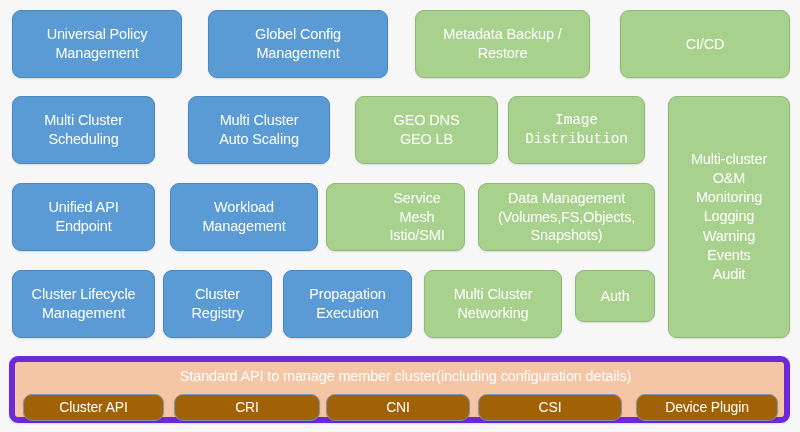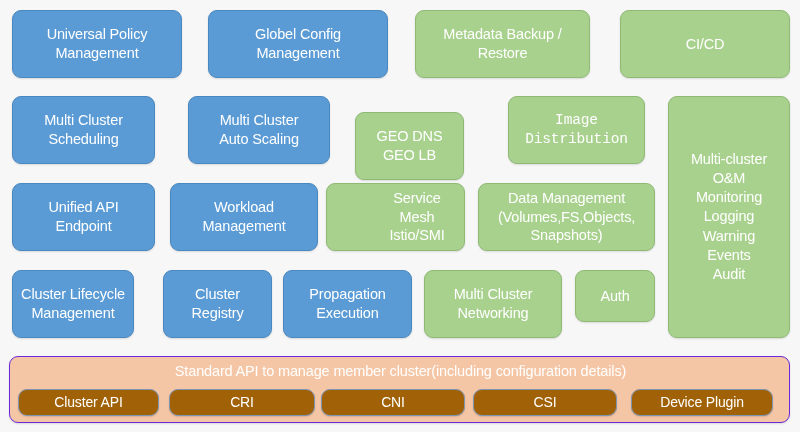--- a/index.html
+++ b/index.html
@@ -57,21 +57,21 @@
     white-space: pre-line;
   }
   .api-band {
     position: absolute;
     left: 9px;
     top: 356px;
     width: 781px;
     height: 67px;
     box-sizing: border-box;
     background: #f5c6a5;
-    border: 1px solid #6d28d9;
+    border: 6px solid #6d28d9;
     border-radius: 9px;
     box-shadow: 0 1px 2px rgba(0,0,0,0.12);
   }
   .api-title {
     position: absolute;
     left: 0;
     top: 6px;
     width: 781px;
     text-align: center;
     color: #ffffff;
@@ -105,21 +105,21 @@
         <span class="txt">CI/CD</span>
       </div>
       <div class="node node-blue" style="left: 12px; top: 96px; width: 143px; height: 68px;">
         <span class="txt">Multi Cluster
 Scheduling</span>
       </div>
       <div class="node node-blue" style="left: 188px; top: 96px; width: 142px; height: 68px;">
         <span class="txt">Multi Cluster
 Auto Scaling</span>
       </div>
-      <div class="node node-green" style="left: 355px; top: 96px; width: 109px; height: 68px; margin-top: 16px;">
+      <div class="node node-green" style="left: 355px; top: 96px; width: 143px; height: 68px;">
         <span class="txt">GEO DNS
 GEO LB</span>
       </div>
       <div class="node node-green" style="left: 508px; top: 96px; width: 137px; height: 68px; font-family: Liberation Mono, monospace;">
         <span class="txt">Image
 Distribution</span>
       </div>
       <div class="node node-blue" style="left: 12px; top: 183px; width: 143px; height: 68px;">
         <span class="txt">Unified API
 Endpoint</span>
@@ -130,21 +130,21 @@
       </div>
       <div class="node node-green" style="left: 326px; top: 183px; width: 139px; height: 68px; padding-left: 48px;">
         <span class="txt">Service Mesh
 Istio/SMI</span>
       </div>
       <div class="node node-green" style="left: 478px; top: 183px; width: 177px; height: 68px;">
         <span class="txt">Data Management
 (Volumes,FS,Objects,
 Snapshots)</span>
       </div>
-      <div class="node node-blue" style="left: 12px; top: 270px; width: 122px; height: 68px;">
+      <div class="node node-blue" style="left: 12px; top: 270px; width: 143px; height: 68px;">
         <span class="txt">Cluster Lifecycle
 Management</span>
       </div>
       <div class="node node-blue" style="left: 163px; top: 270px; width: 109px; height: 68px;">
         <span class="txt">Cluster
 Registry</span>
       </div>
       <div class="node node-blue" style="left: 283px; top: 270px; width: 129px; height: 68px;">
         <span class="txt">Propagation
 Execution</span>

